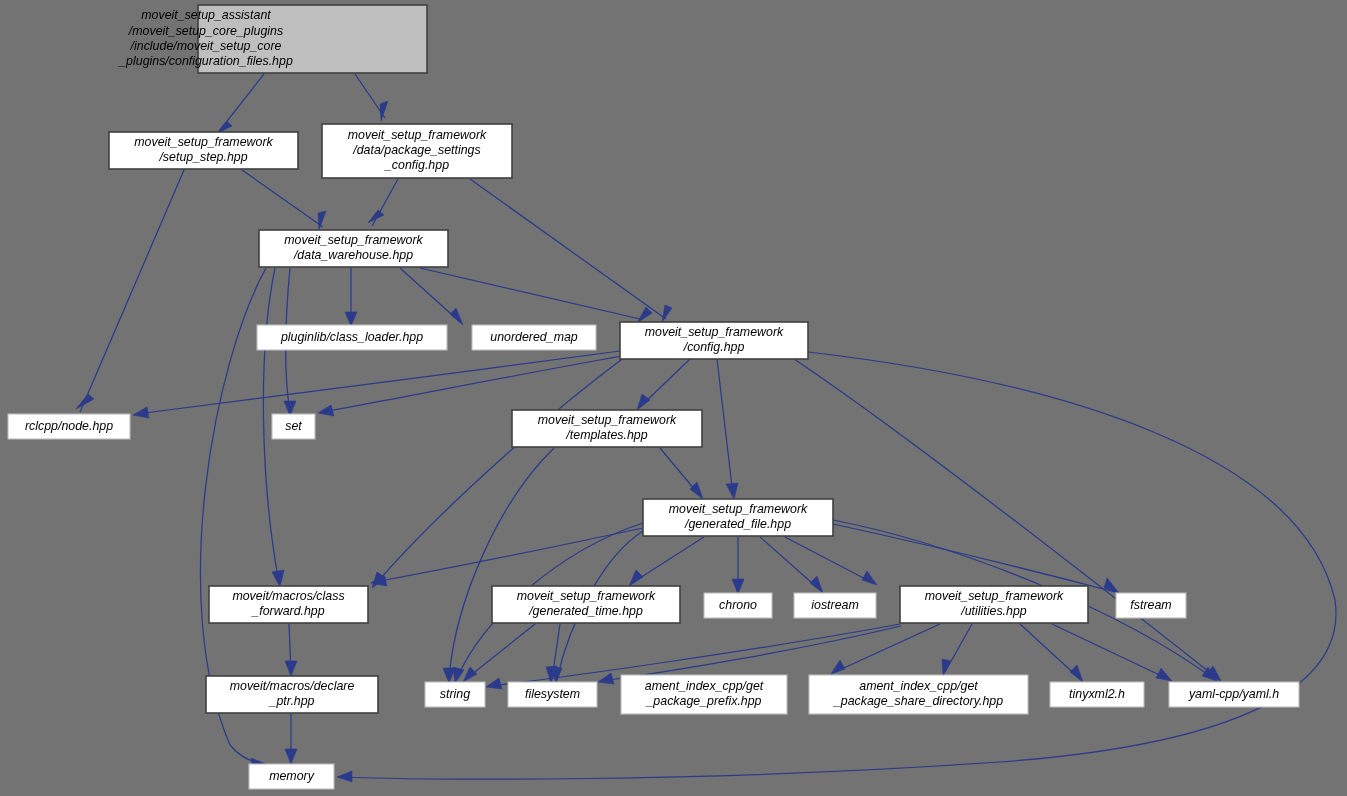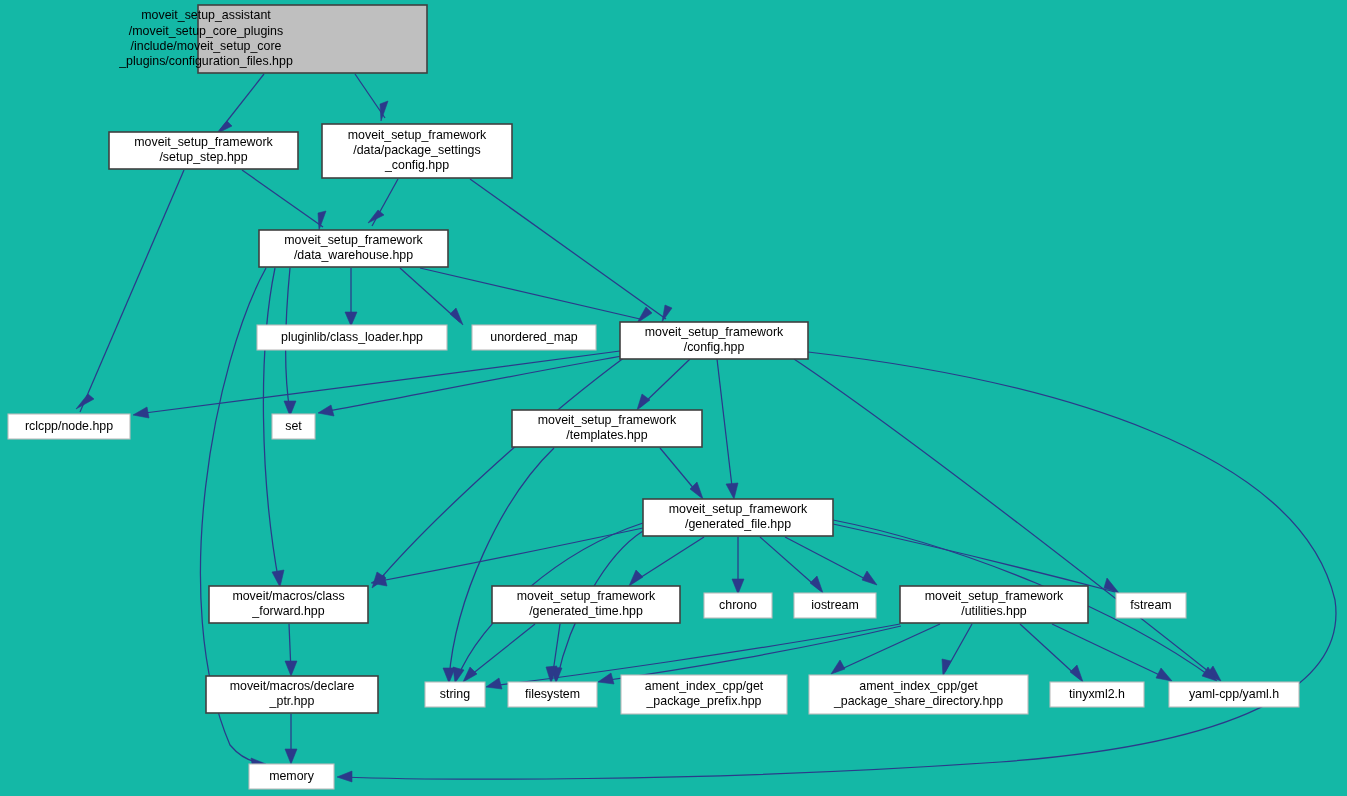--- a/index.html
+++ b/index.html
@@ -7,22 +7,23 @@
     padding: 0;
     background: #ffffff;
   }
   body {
     font-family: "Liberation Sans", "DejaVu Sans", sans-serif;
   }
   #graph-root {
     position: relative;
     width: 1347px;
     height: 796px;
-    background: #14b8a6;
+    background: #737373;
     overflow: hidden;
+    font-style: italic;
   }
   svg#graph-svg {
     position: absolute;
     left: 0;
     top: 0;
     width: 1347px;
     height: 796px;
     display: block;
   }
   .node-box {

